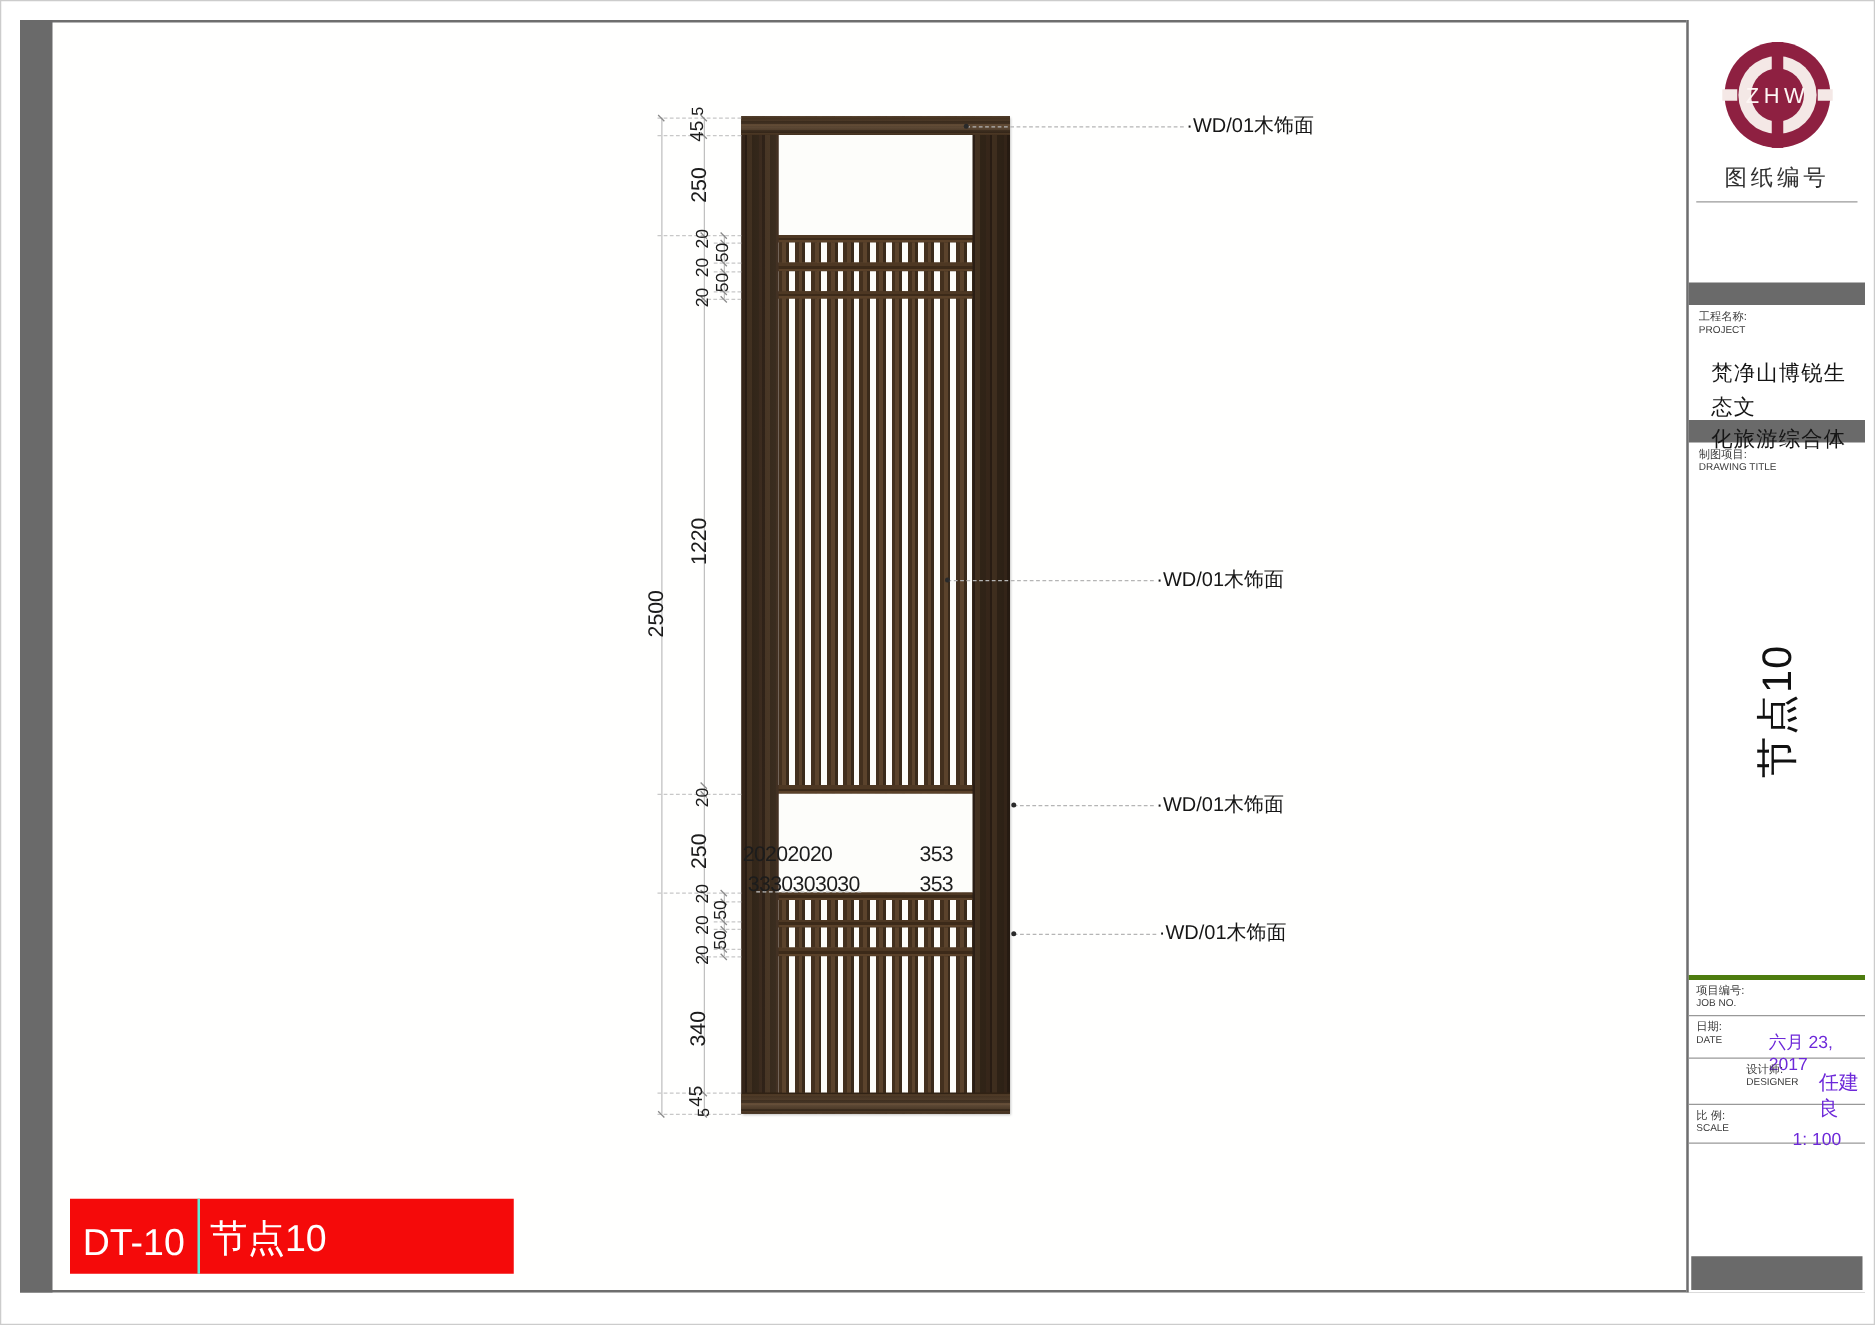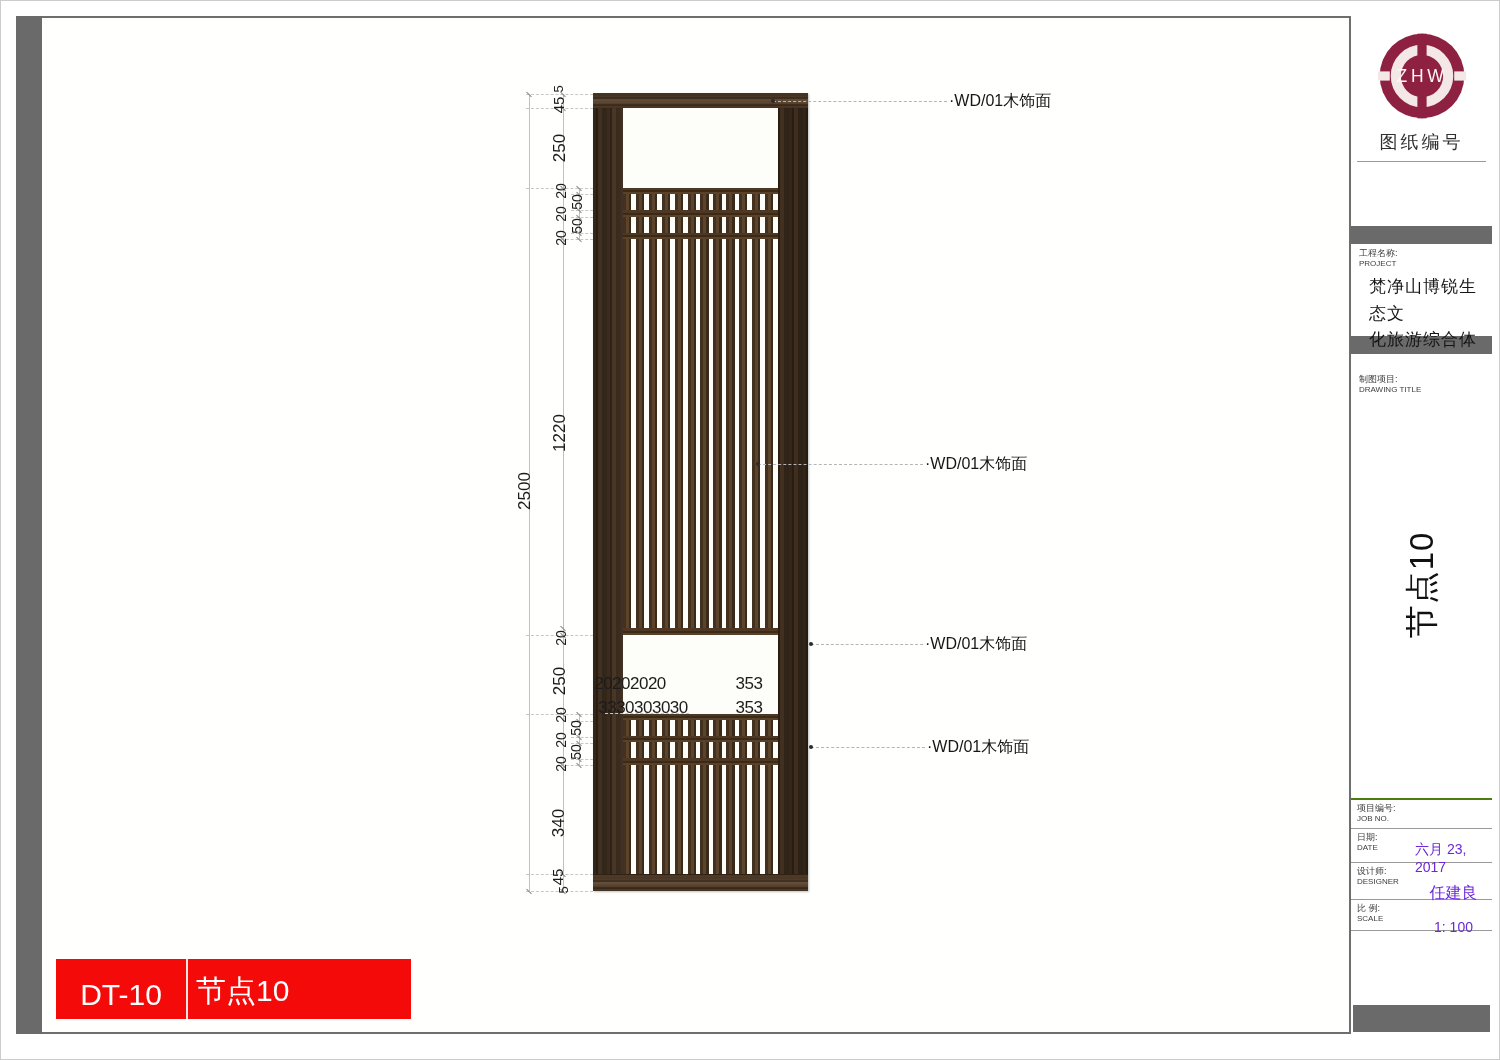--- a/index.html
+++ b/index.html
@@ -19,39 +19,39 @@
   .tb-logo-box{height:210px;text-align:center;padding-top:14px;}
   .logo-svg{display:block;margin:0 auto;}
   .company-name{font-size:18px;letter-spacing:3px;color:#2f2f2f;margin-top:8px;}
   .tb-hairline{border-top:1px solid #9a9a9a;margin:7px 6px 5px 6px;}
   .company-lines{font-size:9px;color:#4d4d4d;text-align:left;padding:0 8px;line-height:1.45;}
   .company-lines div:nth-child(2){padding-left:18px;}
   .gray-bar{height:18px;background:#6a6a6a;}
   .tb-project{height:92px;padding:4px 8px;}
   .lbl-zh{font-size:9px;color:#3c3c3c;line-height:1.2;}
   .lbl-en{font-size:8px;color:#3c3c3c;line-height:1.2;}
-  .project-name{font-size:17px;color:#151515;margin-top:6px;line-height:1.55;padding-left:10px;letter-spacing:1px;}
-  .tb-dt{height:430px;padding:4px 8px;border-bottom:2px solid #4d7c0f;margin-top:16px;}
+  .project-name{font-size:17px;color:#151515;margin-top:18px;line-height:1.55;padding-left:10px;letter-spacing:1px;}
+  .tb-dt{height:430px;padding:4px 8px;border-bottom:4px solid #4d7c0f;}
   .side-title{position:absolute;left:50%;top:215px;transform:translate(-50%,-50%) rotate(-90deg);
     font-size:33px;color:#111;white-space:nowrap;letter-spacing:1px;}
   .tb-row{display:flex;border-bottom:1px solid #999;}
   .tb-row .cell-label{width:58px;padding:3px 0 2px 6px;}
   .tb-row .cell-value{flex:1;display:flex;align-items:center;justify-content:center;color:#6d28d9;margin-top:24px;}
   .row-job{height:28px;}
   .row-date{height:33px;}  .row-date .cell-value{font-size:14px;}
-  .row-designer{height:36px;} .row-designer .cell-value{font-size:16px;}
+  .row-designer{height:36px;padding-left:40px;} .row-designer .cell-value{font-size:16px;}
   .row-map{height:50px;} .row-map .cell-value{font-size:31px;}
   .row-scale{height:30px;} .row-scale .cell-value{font-size:14px;}
   .tb-dwg{height:46px;padding:3px 0 0 6px;border-bottom:none;}
   .dwg-value{text-align:center;font-size:21px;color:#111;margin-top:8px;letter-spacing:1px;}
   .tb-bottom-bar{position:absolute;left:2px;right:2px;bottom:2px;height:27px;background:#6a6a6a;}
   
   .footer-bar{position:absolute;left:55px;top:958px;width:355px;height:60px;background:#f50a0a;
     display:flex;color:#fff;}
-  .footer-code{width:132px;border-right:2px solid #e5e5e5;display:flex;align-items:flex-end;justify-content:center;
+  .footer-code{width:104px;border-right:2px solid #5eead4;display:flex;align-items:flex-end;justify-content:center;
     padding-bottom:7px;font-size:30px;box-sizing:border-box;}
   .footer-title{flex:1;display:flex;align-items:flex-end;padding:0 0 7px 8px;font-size:30px;box-sizing:border-box;}
   
   .panel{position:absolute;left:592px;top:92px;width:215px;height:798px;box-sizing:border-box;
     padding:15px 30px 17px 30px;
     background:
       linear-gradient(90deg,rgba(0,0,0,.30),rgba(255,255,255,.06) 30%,rgba(0,0,0,.12) 65%,rgba(0,0,0,.32)),
       repeating-linear-gradient(90deg,#4a3423 0 3px,#38271a 3px 5px,#57402a 5px 9px,#41301f 9px 14px);
     box-shadow:1px 1px 2px rgba(0,0,0,.25);}
   .hrail{position:absolute;left:0;width:100%;

